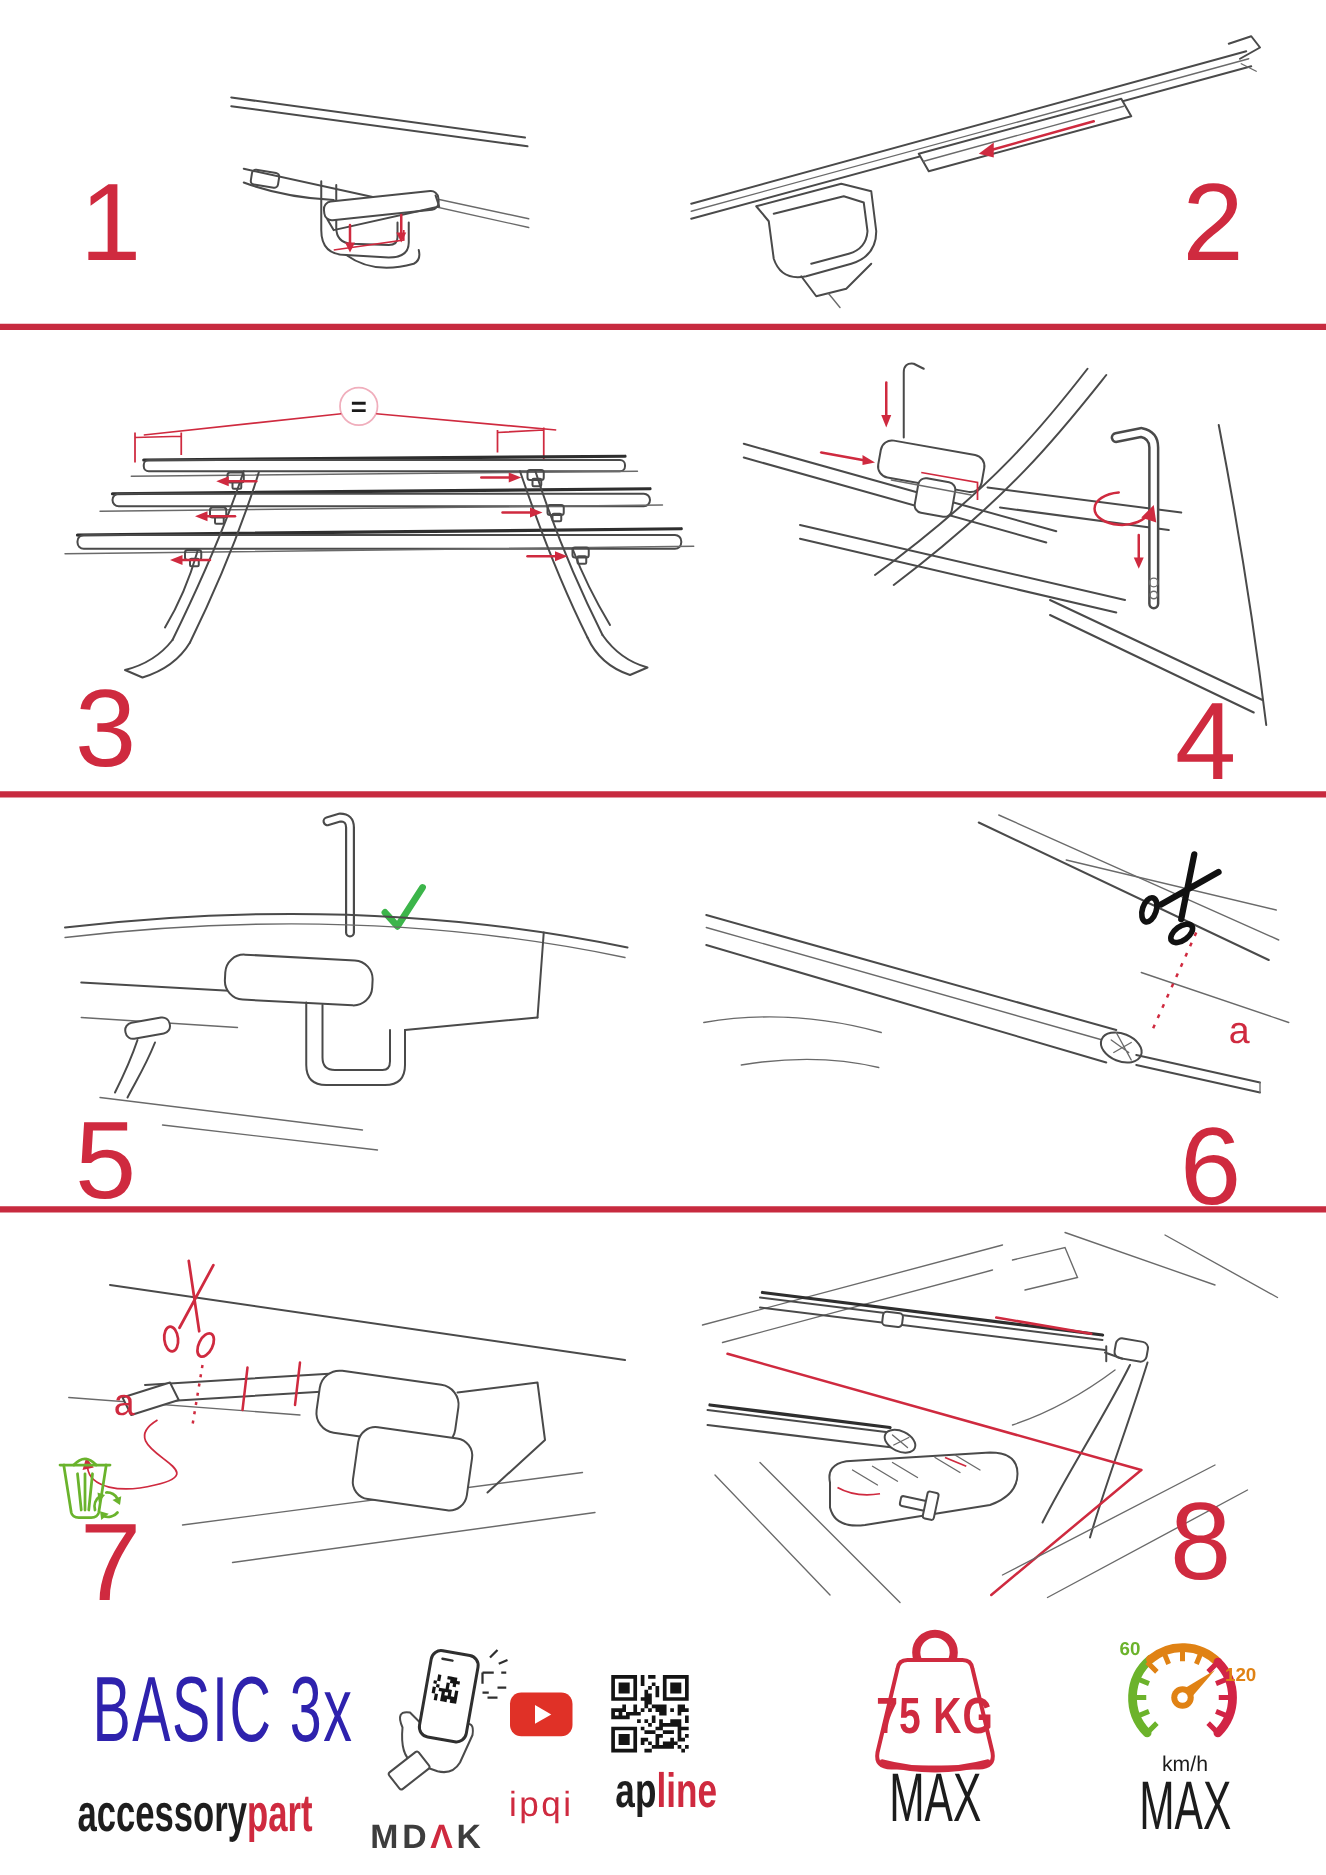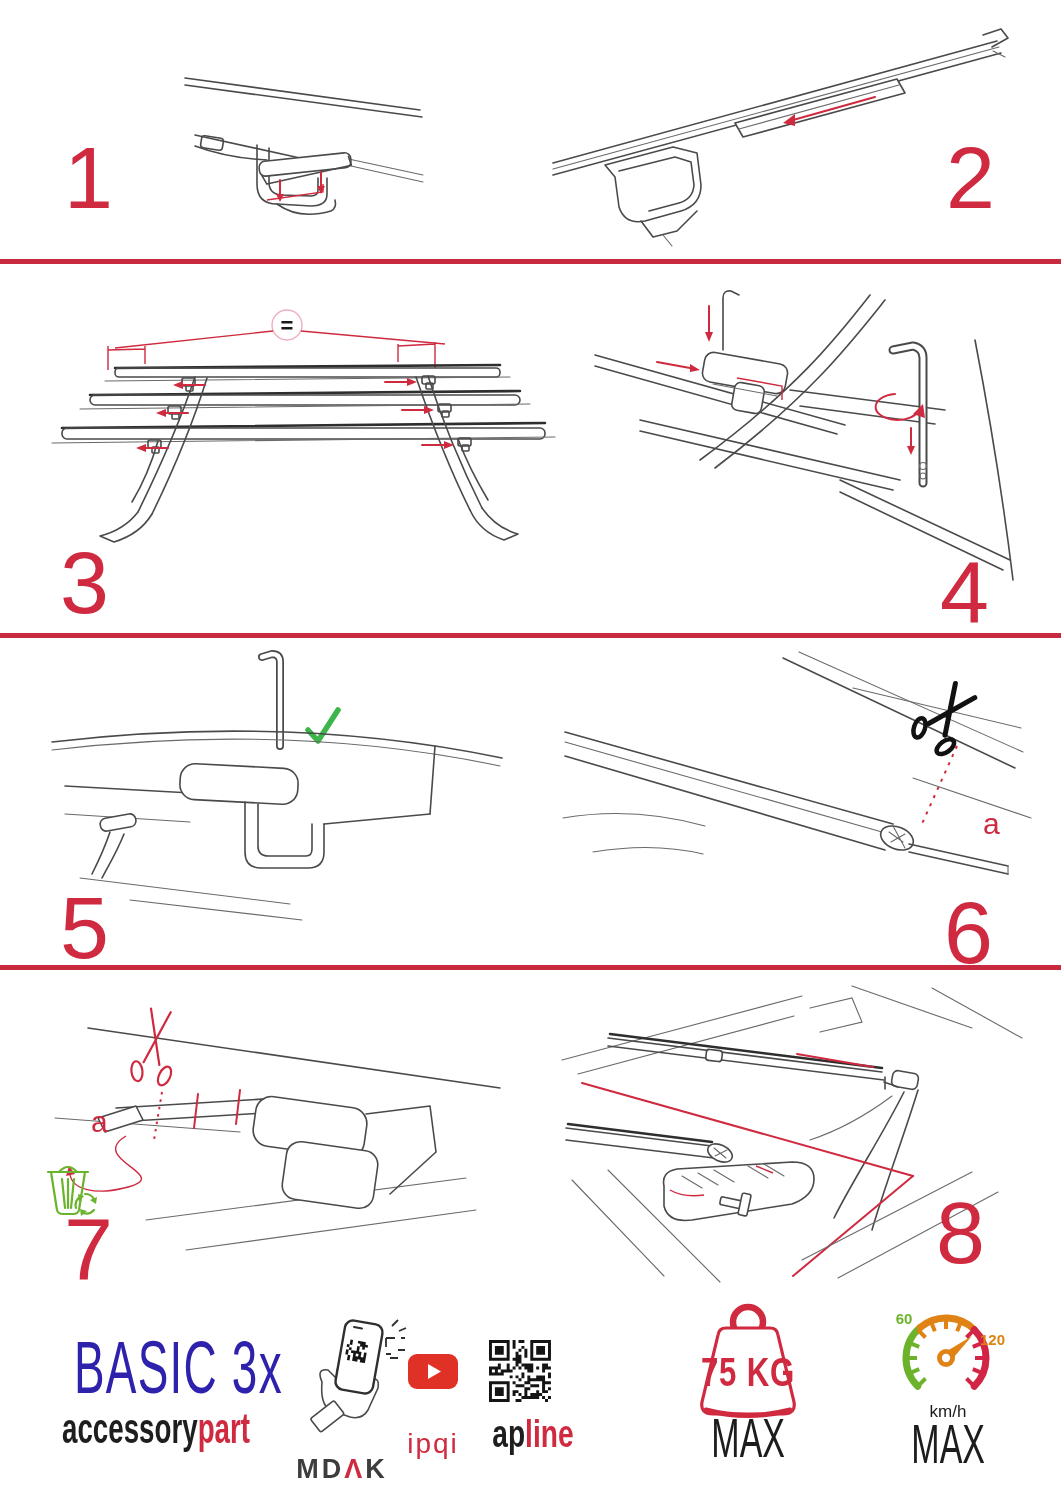--- a/index.html
+++ b/index.html
@@ -336,21 +336,21 @@
       <path class="lnt" d="M286,302 L446,216"></path>
     </svg>
     <div class="num" style="left:391px;top:219px;">8</div>
   </div>
 
   <div style="position:absolute;left:0;top:1288px;width:1061px;height:212px;">
 
     <div style="position:absolute;left:52px;top:43px;white-space:nowrap;margin-left:22px;">
       <span class="cond" style="transform:scale(.62,1);font-size:74px;font-weight:500;letter-spacing:2px;color:#2e22ad;line-height:1;">BASIC 3x</span>
     </div>
-    <div style="position:absolute;left:62px;top:120px;white-space:nowrap;">
+    <div style="position:absolute;left:62px;top:142px;white-space:nowrap;">
       <span class="cond" style="transform:scale(.66,1);font-size:42px;font-weight:600;line-height:1;">
         <span style="color:#1e1e1e;">accessory</span><span style="color:#cf2a3f;">part</span>
       </span>
     </div>
 
     <svg style="left:306px;top:30px;" width="104" height="110" viewBox="0 0 104 110">
       <path class="ln" d="M16,64 Q10,50 22,52 L32,62 Q28,44 40,50 L46,62 Q48,46 58,52 L56,68 L64,62 Q74,58 72,70 L62,92 Q56,102 44,99 L24,92 Q14,86 16,64 Z" fill="#fff" stroke-width="2"></path>
       <rect class="ln wh" x="6" y="90" width="30" height="17" rx="2" transform="rotate(-38 21 98)" stroke-width="2"></rect>
       <rect x="34" y="4" width="38" height="70" rx="8" fill="#fff" stroke="#2f2f2f" stroke-width="2.4" transform="rotate(10 53 39)"></rect>
       <path d="M48,9 L56,10.5" stroke="#2f2f2f" stroke-width="2" stroke-linecap="round"></path>

